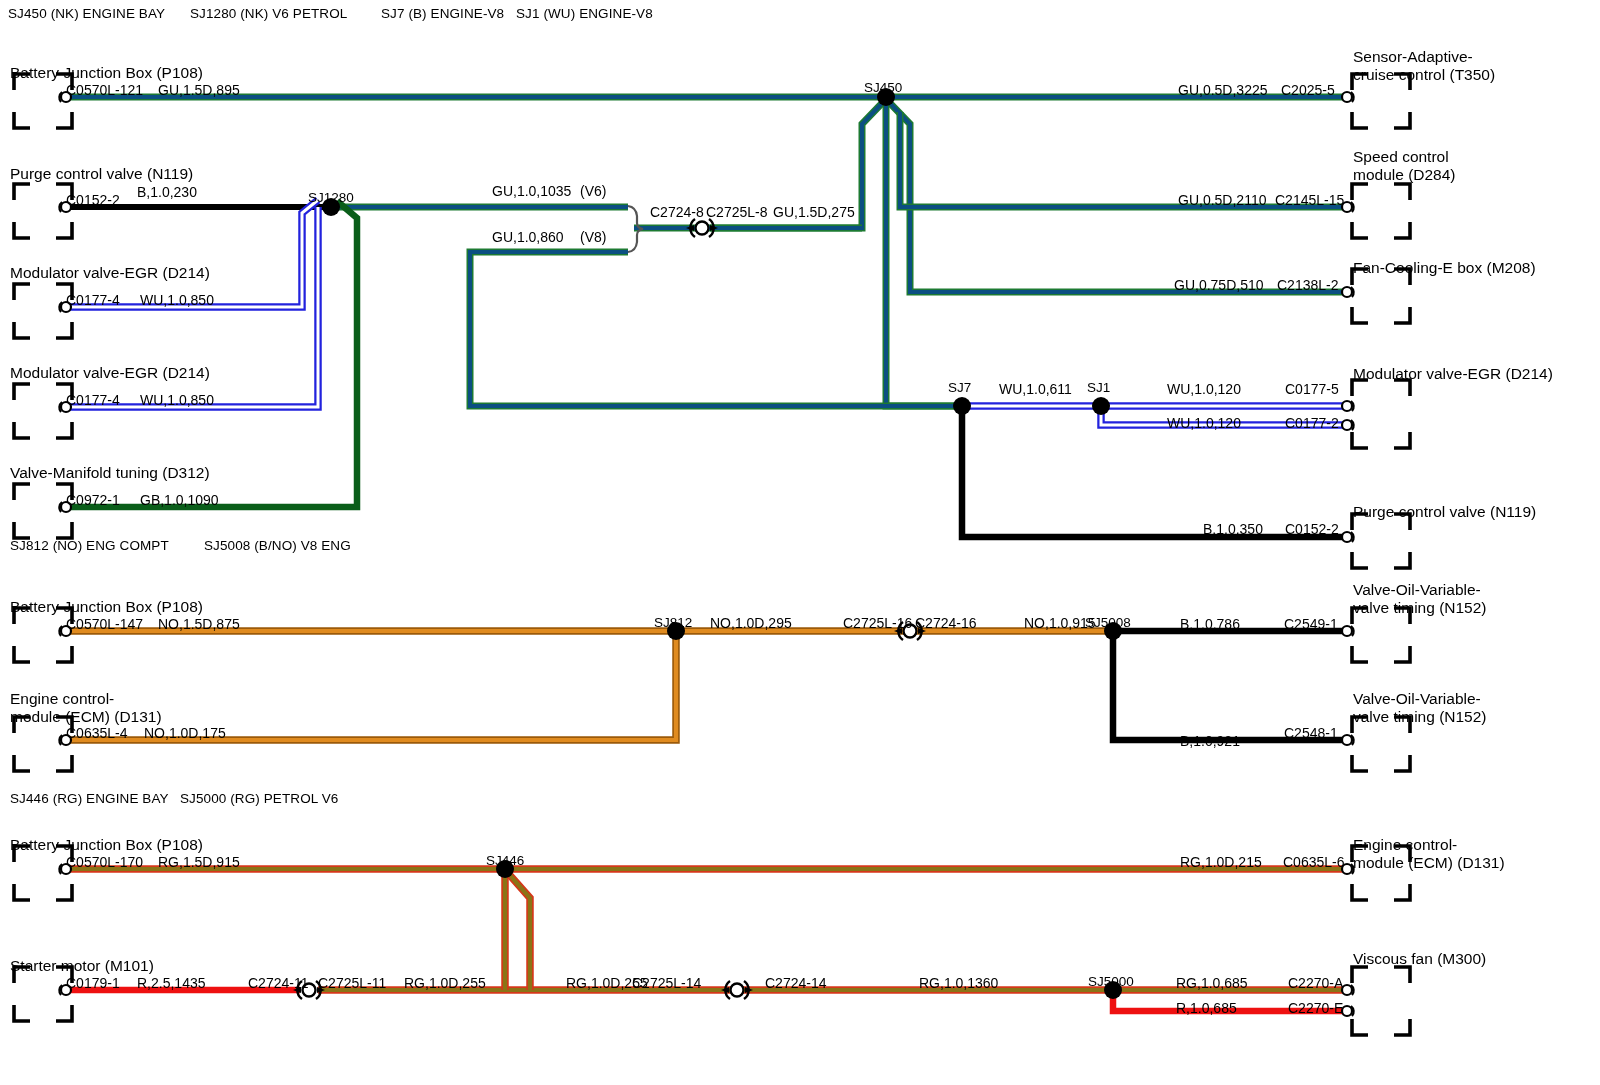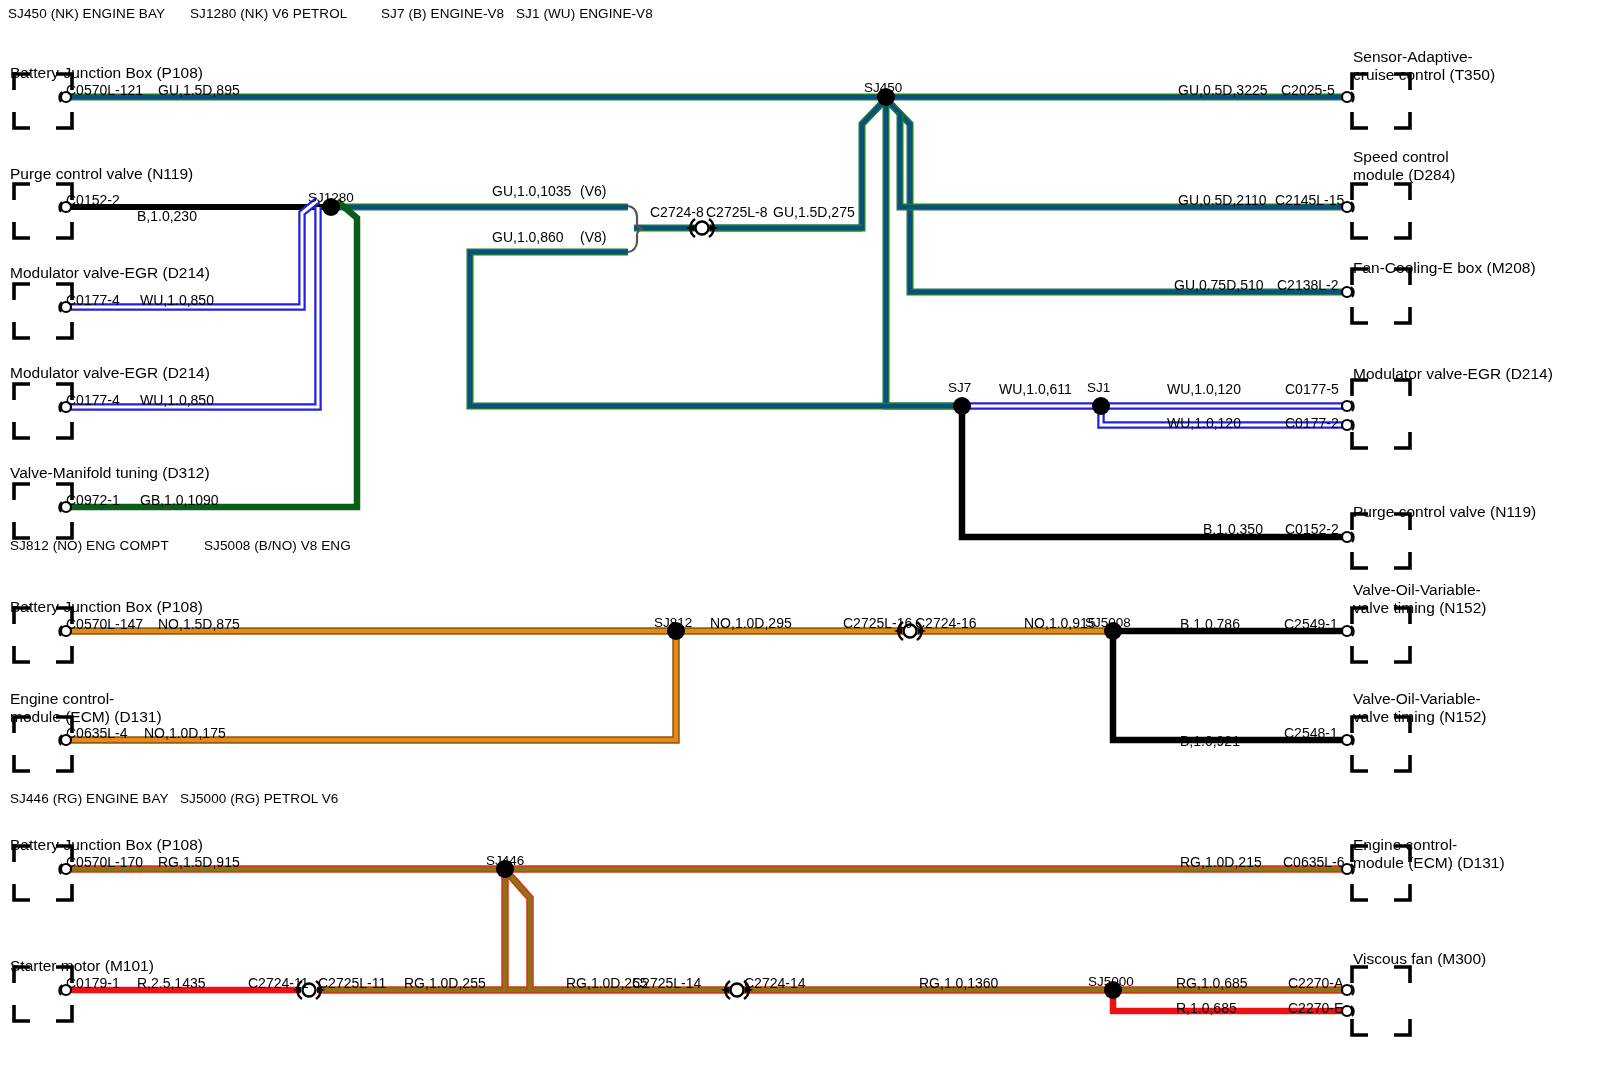--- a/index.html
+++ b/index.html
@@ -293,21 +293,21 @@
   <div class="lbl devname" style="left:10px;top:598px;">Battery Junction Box (P108)</div>
   <div class="lbl devname" style="left:10px;top:690px;white-space:pre-line;">Engine control-
 module (ECM) (D131)</div>
   <div class="lbl devname" style="left:10px;top:836px;">Battery Junction Box (P108)</div>
   <div class="lbl devname" style="left:10px;top:957px;">Starter motor (M101)</div>
 
   <div class="lbl t14" style="left:66px;top:82px;">C0570L-121</div>
   <div class="lbl t14" style="left:158px;top:82px;">GU,1.5D,895</div>
 
   <div class="lbl t14" style="left:66px;top:192px;">C0152-2</div>
-  <div class="lbl t14" style="left:137px;top:208px;">B,1.0,230</div>
+  <div class="lbl t14" style="left:137px;top:184px;">B,1.0,230</div>
 
   <div class="lbl t14" style="left:66px;top:292px;">C0177-4</div>
   <div class="lbl t14" style="left:140px;top:292px;">WU,1.0,850</div>
 
   <div class="lbl t14" style="left:66px;top:392px;">C0177-4</div>
   <div class="lbl t14" style="left:140px;top:392px;">WU,1.0,850</div>
 
   <div class="lbl t14" style="left:66px;top:492px;">C0972-1</div>
   <div class="lbl t14" style="left:140px;top:492px;">GB,1.0,1090</div>
 
@@ -346,21 +346,21 @@
   <div class="lbl t14" style="left:710px;top:615px;">NO,1.0D,295</div>
   <div class="lbl t14" style="left:843px;top:615px;">C2725L-16</div>
   <div class="lbl t14" style="left:915px;top:615px;">C2724-16</div>
   <div class="lbl t14" style="left:996px;top:615px;margin-left:28px;">NO,1.0,915</div>
 
   <div class="lbl t14" style="left:248px;top:975px;">C2724-11</div>
   <div class="lbl t14" style="left:318px;top:975px;">C2725L-11</div>
   <div class="lbl t14" style="left:404px;top:975px;">RG,1.0D,255</div>
   <div class="lbl t14" style="left:566px;top:975px;">RG,1.0D,255</div>
   <div class="lbl t14" style="left:632px;top:975px;">C2725L-14</div>
-  <div class="lbl t14" style="left:744px;top:975px;">C2724-14</div>
+  <div class="lbl t14" style="left:744px;top:975px;padding-left:21px;">C2724-14</div>
   <div class="lbl t14" style="left:919px;top:975px;">RG,1.0,1360</div>
 
   <div class="lbl devname" style="left:1353px;top:48px;white-space:pre-line;">Sensor-Adaptive-
 cruise control (T350)</div>
   <div class="lbl devname" style="left:1353px;top:148px;white-space:pre-line;">Speed control
 module (D284)</div>
   <div class="lbl devname" style="left:1353px;top:259px;">Fan-Cooling-E box (M208)</div>
   <div class="lbl devname" style="left:1353px;top:365px;">Modulator valve-EGR (D214)</div>
   <div class="lbl devname" style="left:1353px;top:503px;">Purge control valve (N119)</div>
   <div class="lbl devname" style="left:1353px;top:581px;white-space:pre-line;">Valve-Oil-Variable-

